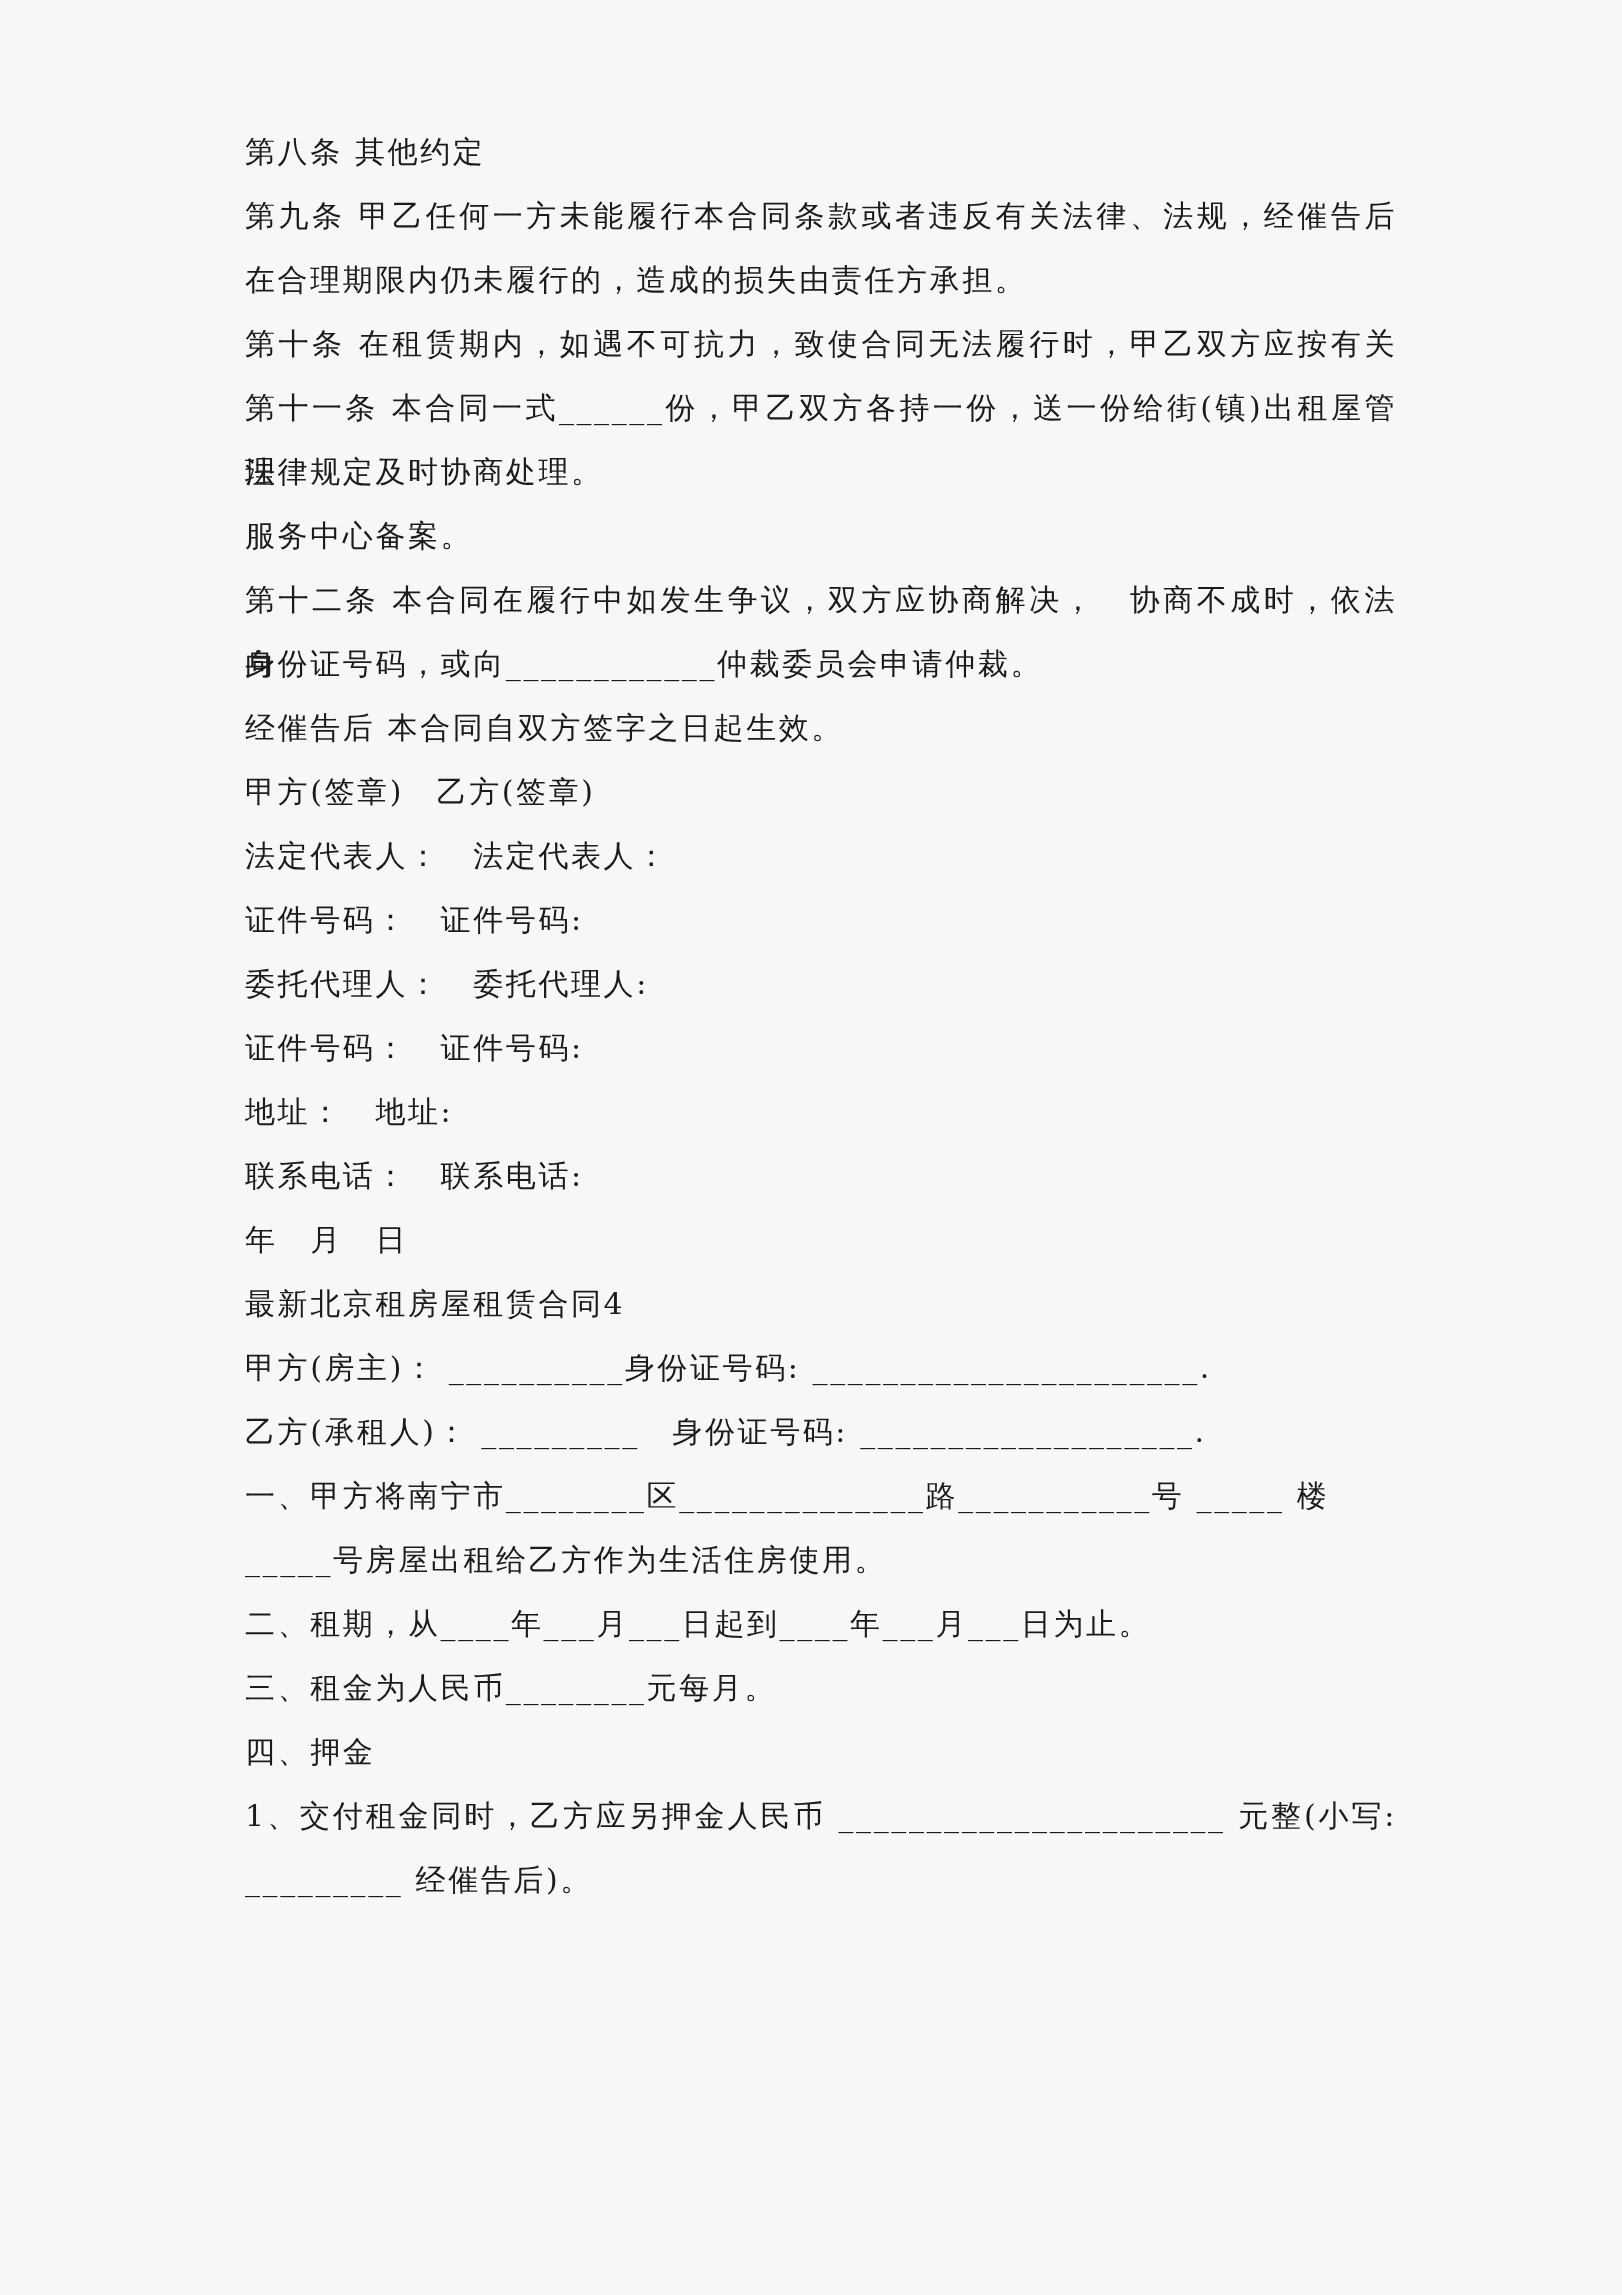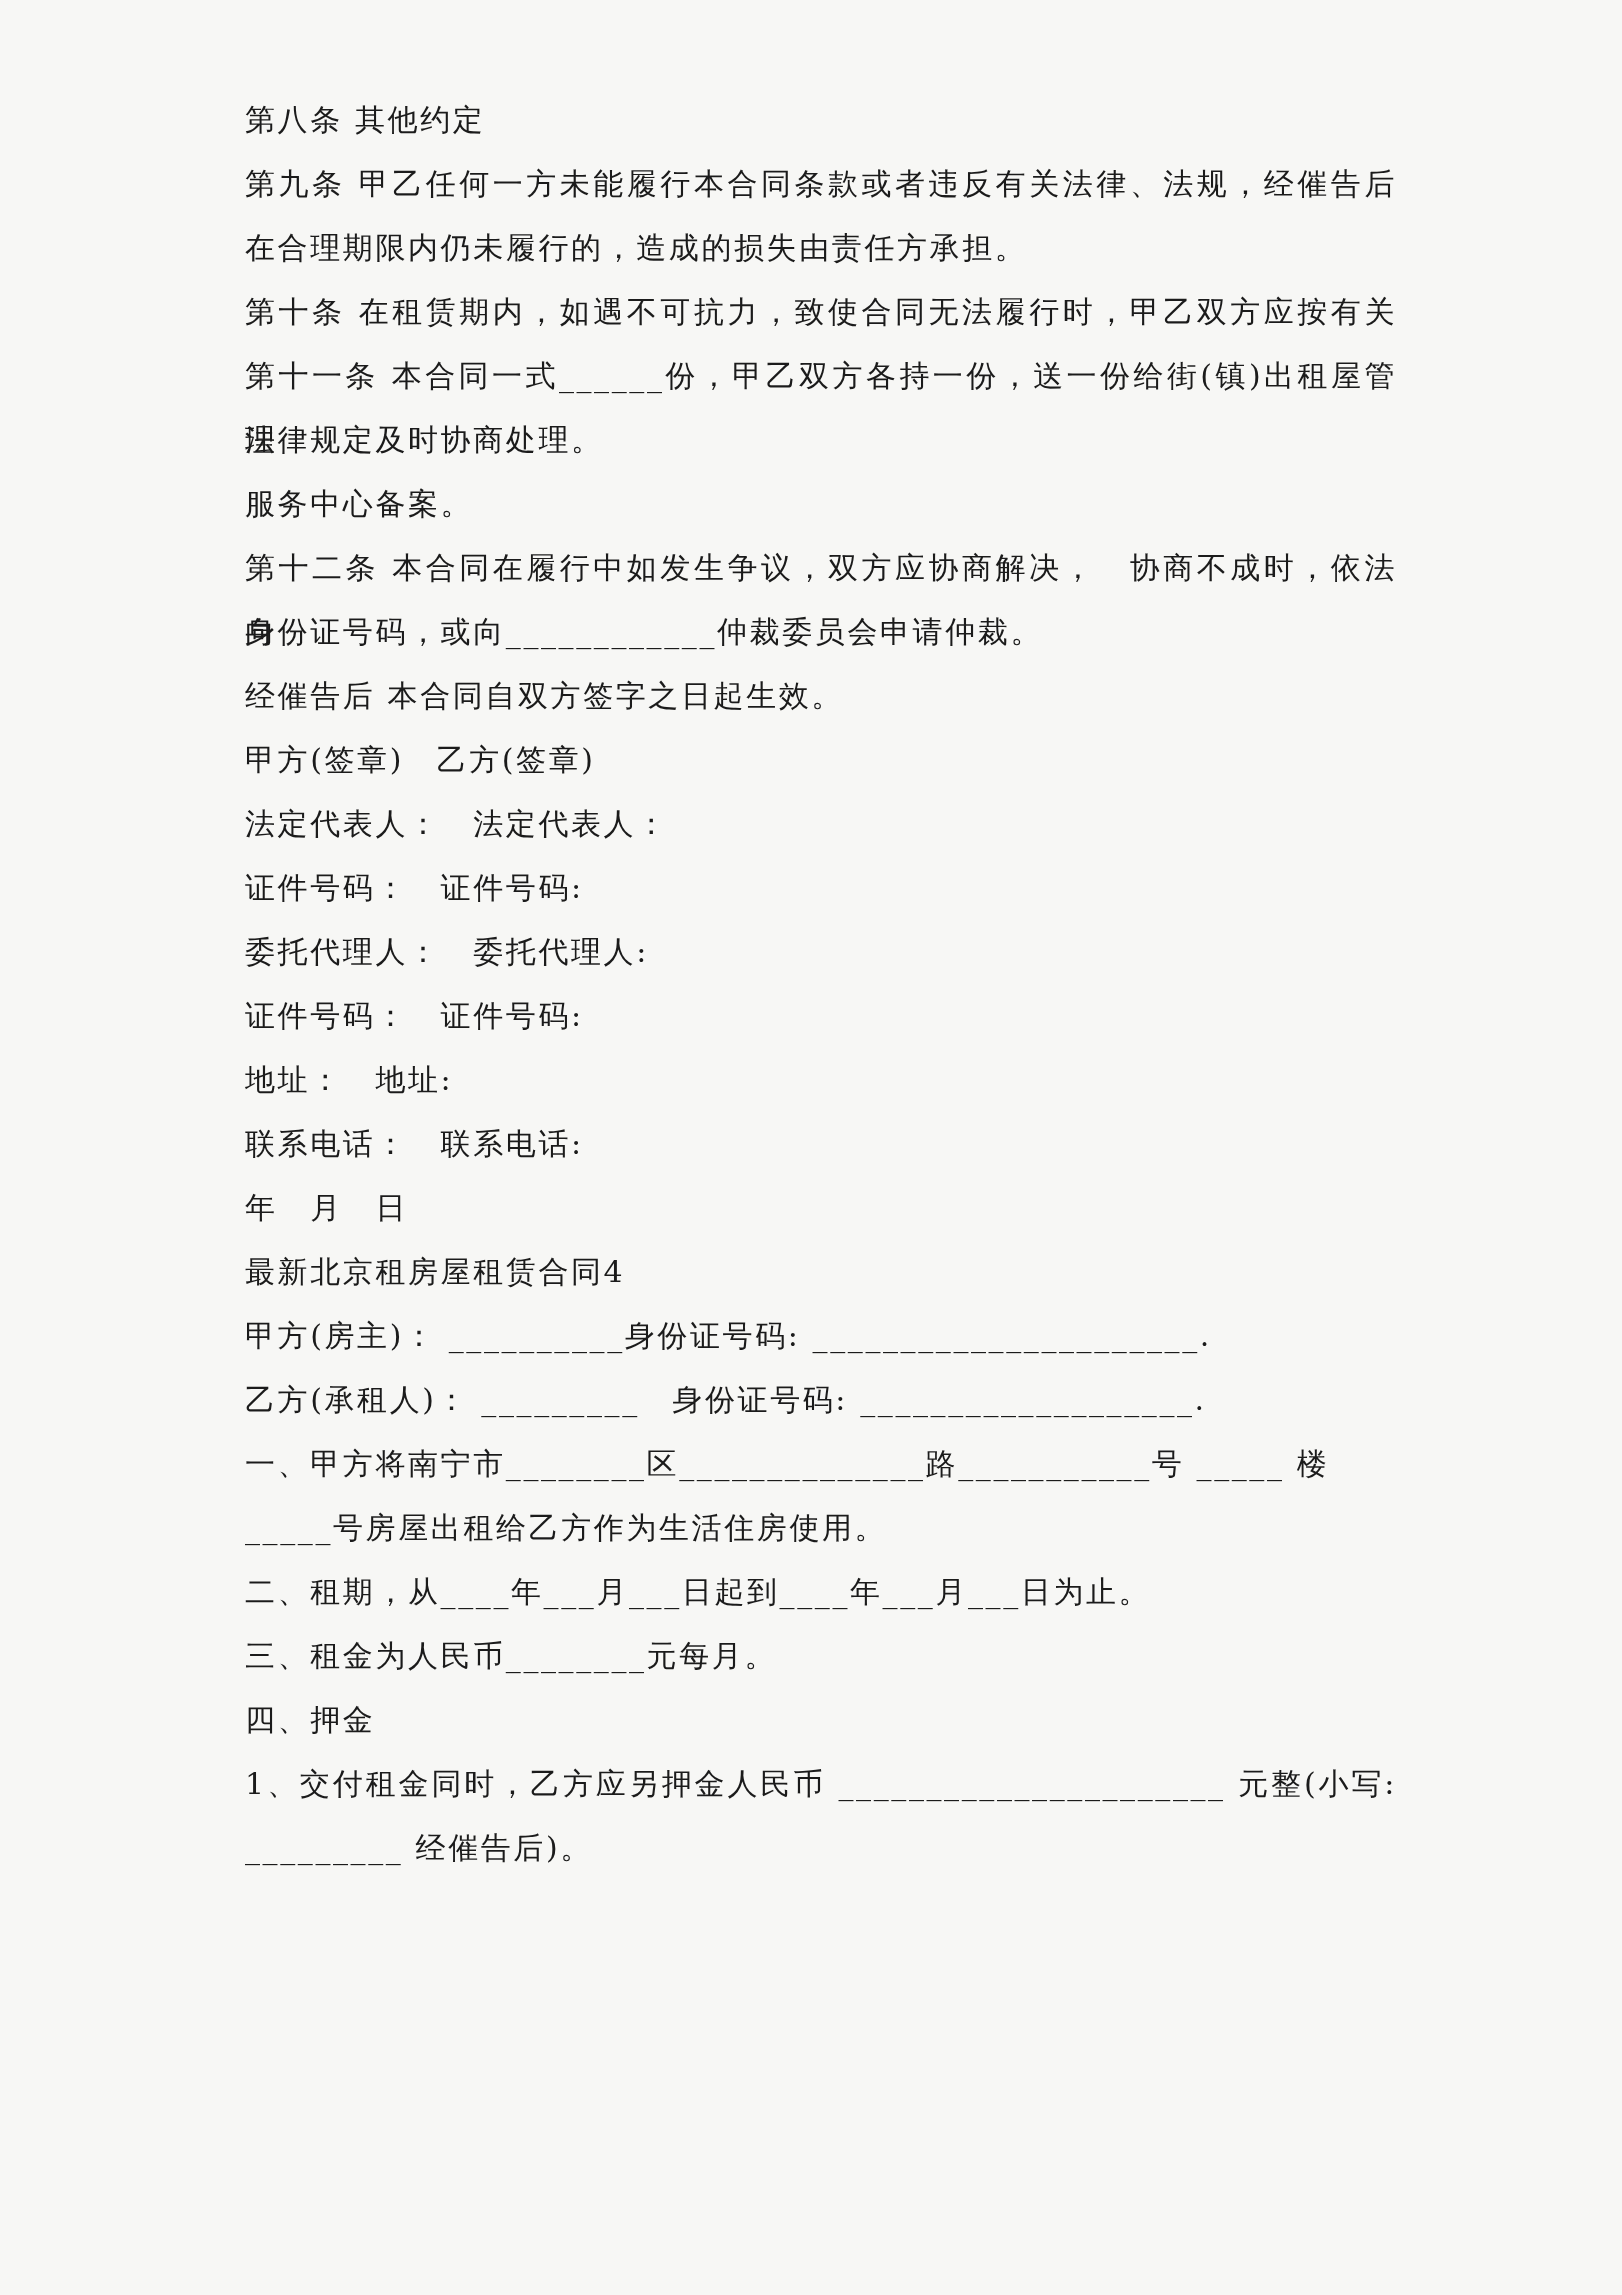--- a/index.html
+++ b/index.html
@@ -6,21 +6,21 @@
     margin: 0;
     padding: 0;
     background: #e8e8e6;
   }
   .page {
     position: relative;
     width: 1623px;
     height: 2295px;
     background: #f7f7f5;
     box-sizing: border-box;
-    padding: 88px 226px 0 245px;
+    padding: 120px 226px 0 245px;
     overflow: hidden;
     font-family: "DejaVu Serif", "Liberation Serif", serif;
   }
   .line {
     height: 64px;
     line-height: 64px;
     font-size: 30px;
     letter-spacing: 2.6px;
     color: #1b1b1b;
     white-space: pre;

